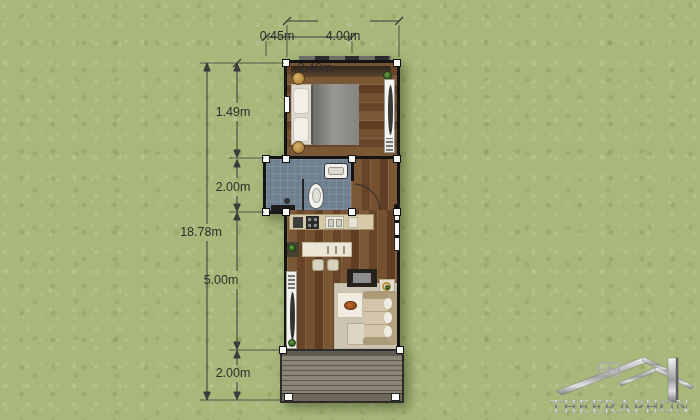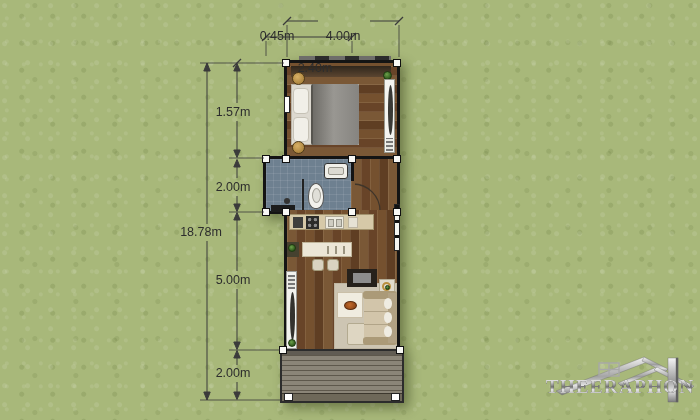--- a/index.html
+++ b/index.html
@@ -25,24 +25,24 @@
     repeating-linear-gradient(0deg, #7a5836 0 9px, #684428 9px 18px, #75512f 18px 27px, #5f3e23 27px 36px);}
   .tile{background-color:#6e8090;background-image:
     linear-gradient(rgba(255,255,255,.09) 1px, transparent 1px),
     linear-gradient(90deg, rgba(255,255,255,.09) 1px, transparent 1px);
     background-size:7px 7px;}
   .deckwood{background-color:#827c6f;background-image:
     repeating-linear-gradient(180deg, #8b8578 0 4px, #5e584c 4px 5px);}
   .post{position:absolute;width:8px;height:8px;background:#f8f8f5;border:1.6px solid #101010;box-sizing:border-box;z-index:6;}
   .dim-label{position:absolute;transform:translate(-50%,-50%);font-size:12.5px;color:#2d2d2d;white-space:nowrap;z-index:9;}
   .plant{border-radius:50%;background:radial-gradient(circle at 40% 35%, #6ba04a, #2c5519 75%);border:1px solid #1e3a10;}
-  .metal-text{font-family:"Liberation Serif", serif;font-weight:700;
+  .metal-text{font-family:"Liberation Serif", serif;font-weight:400;
     background:linear-gradient(180deg,#ffffff 0%,#cfcfcf 28%,#6f6f6f 50%,#e6e6e6 62%,#8a8a8a 100%);
     -webkit-background-clip:text;background-clip:text;color:transparent;
-    filter:drop-shadow(0.6px 0.9px 0.5px rgba(35,35,35,0.85));}
+    filter:drop-shadow(0.6px 0.9px 0.5px rgba(35,35,35,0.85));margin-top:20px;}
   svg{position:absolute;overflow:visible;}
 </style>
 </head>
 <body>
 
 <div id="stage">
 
   <div id="plan">
 
     <div class="abs" style="left:299px;top:56px;width:92px;height:5px;background:repeating-linear-gradient(90deg,#6e6e6a 0 16px,#2c2c2c 16px 30px);"></div>
@@ -197,24 +197,24 @@
       <line x1="237" y1="354" x2="237" y2="365"></line>
         <polygon points="237,350.5 233.8,358 240.2,358"></polygon>
       <line x1="237" y1="382" x2="237" y2="396"></line>
         <polygon points="237,399.5 233.8,392 240.2,392"></polygon>
     </g>
   </svg>
 
   <div class="dim-label" style="left:343px;top:36px;">4.00m</div>
   <div class="dim-label" style="left:277px;top:36px;">0.45m</div>
   <div class="dim-label" style="left:315px;top:32px;margin-top:36px;">2.40m</div>
-  <div class="dim-label" style="left:233px;top:112px;">1.57m</div>
+  <div class="dim-label" style="left:233px;top:112px;">1.49m</div>
   <div class="dim-label" style="left:233px;top:187px;">2.00m</div>
   <div class="dim-label" style="left:201px;top:232px;">18.78m</div>
-  <div class="dim-label" style="left:233px;top:280px;">5.00m</div>
+  <div class="dim-label" style="left:221px;top:280px;">5.00m</div>
   <div class="dim-label" style="left:233px;top:373px;">2.00m</div>
 
   <div style="position:absolute;left:540px;top:346px;width:160px;height:74px;">
     <svg width="155" height="58" viewBox="0 0 155 58" style="left:5px;top:2px;">
       <defs>
         <linearGradient id="wmgrad" x1="0" y1="0" x2="0" y2="1">
           <stop offset="0" stop-color="#f4f4f4"></stop>
             <stop offset="0.5" stop-color="#9e9e9e"></stop>
           <stop offset="0.75" stop-color="#e2e2e2"></stop>
             <stop offset="1" stop-color="#7d7d7d"></stop>

